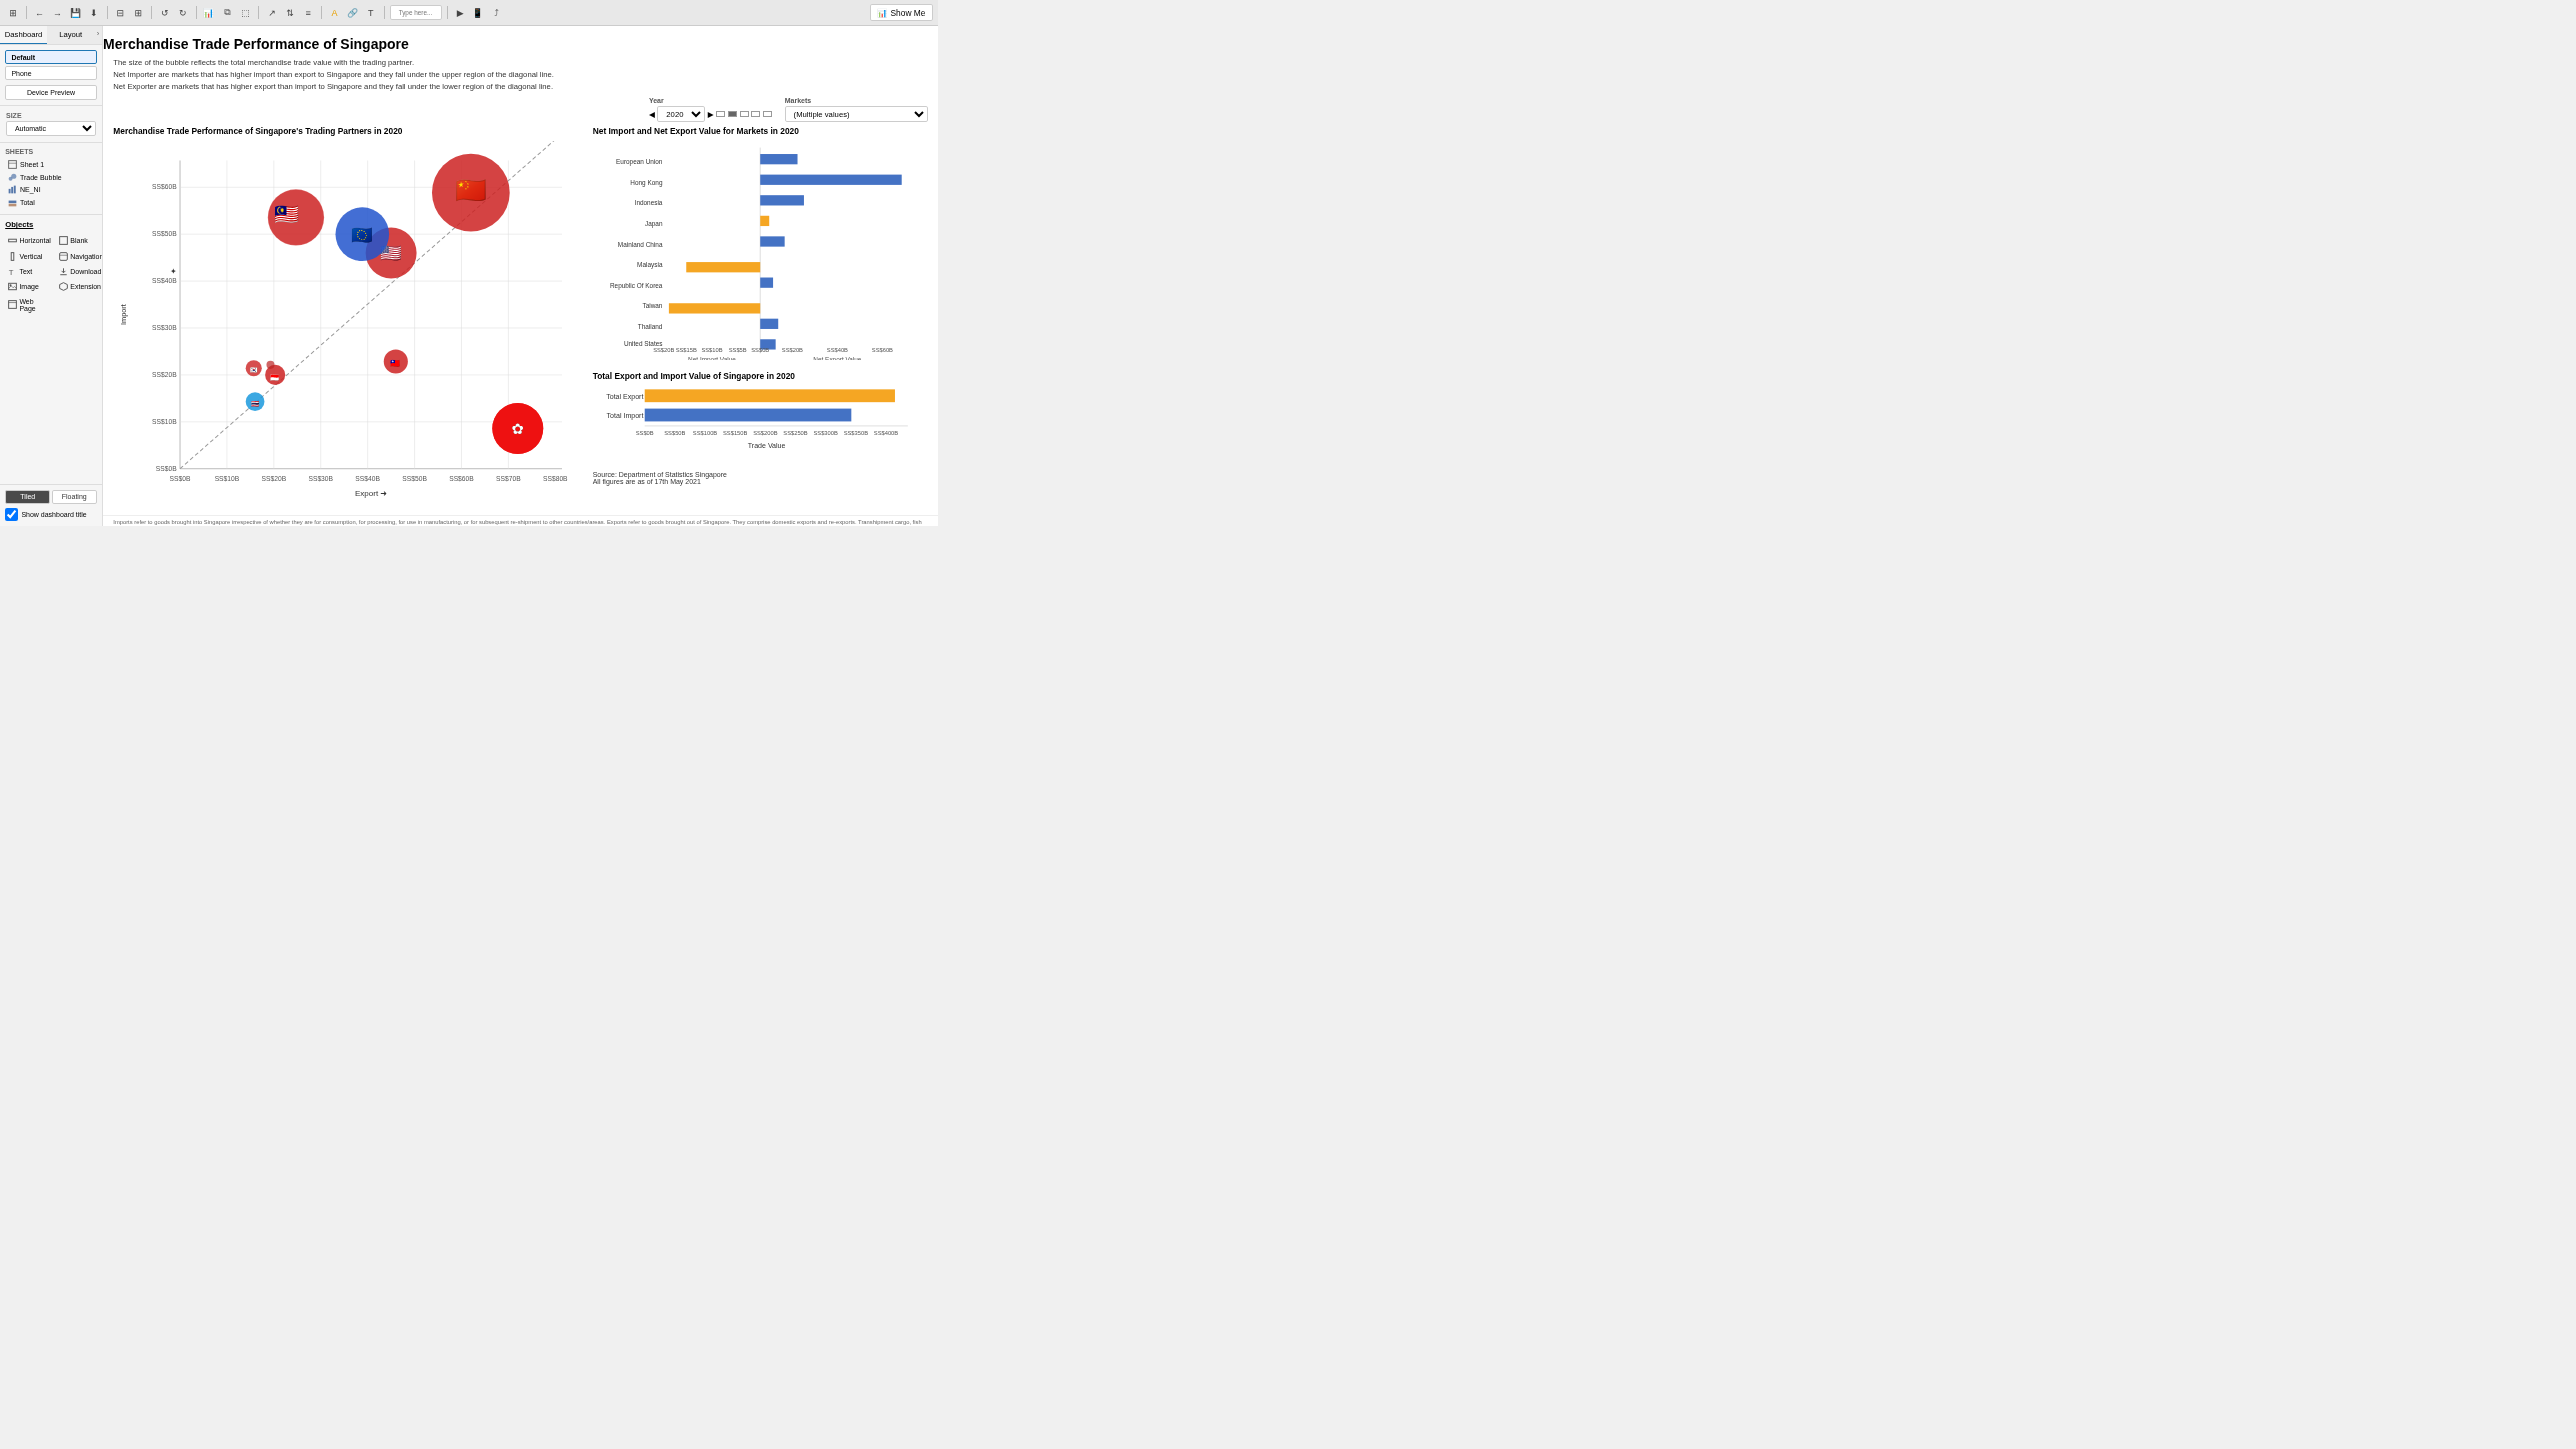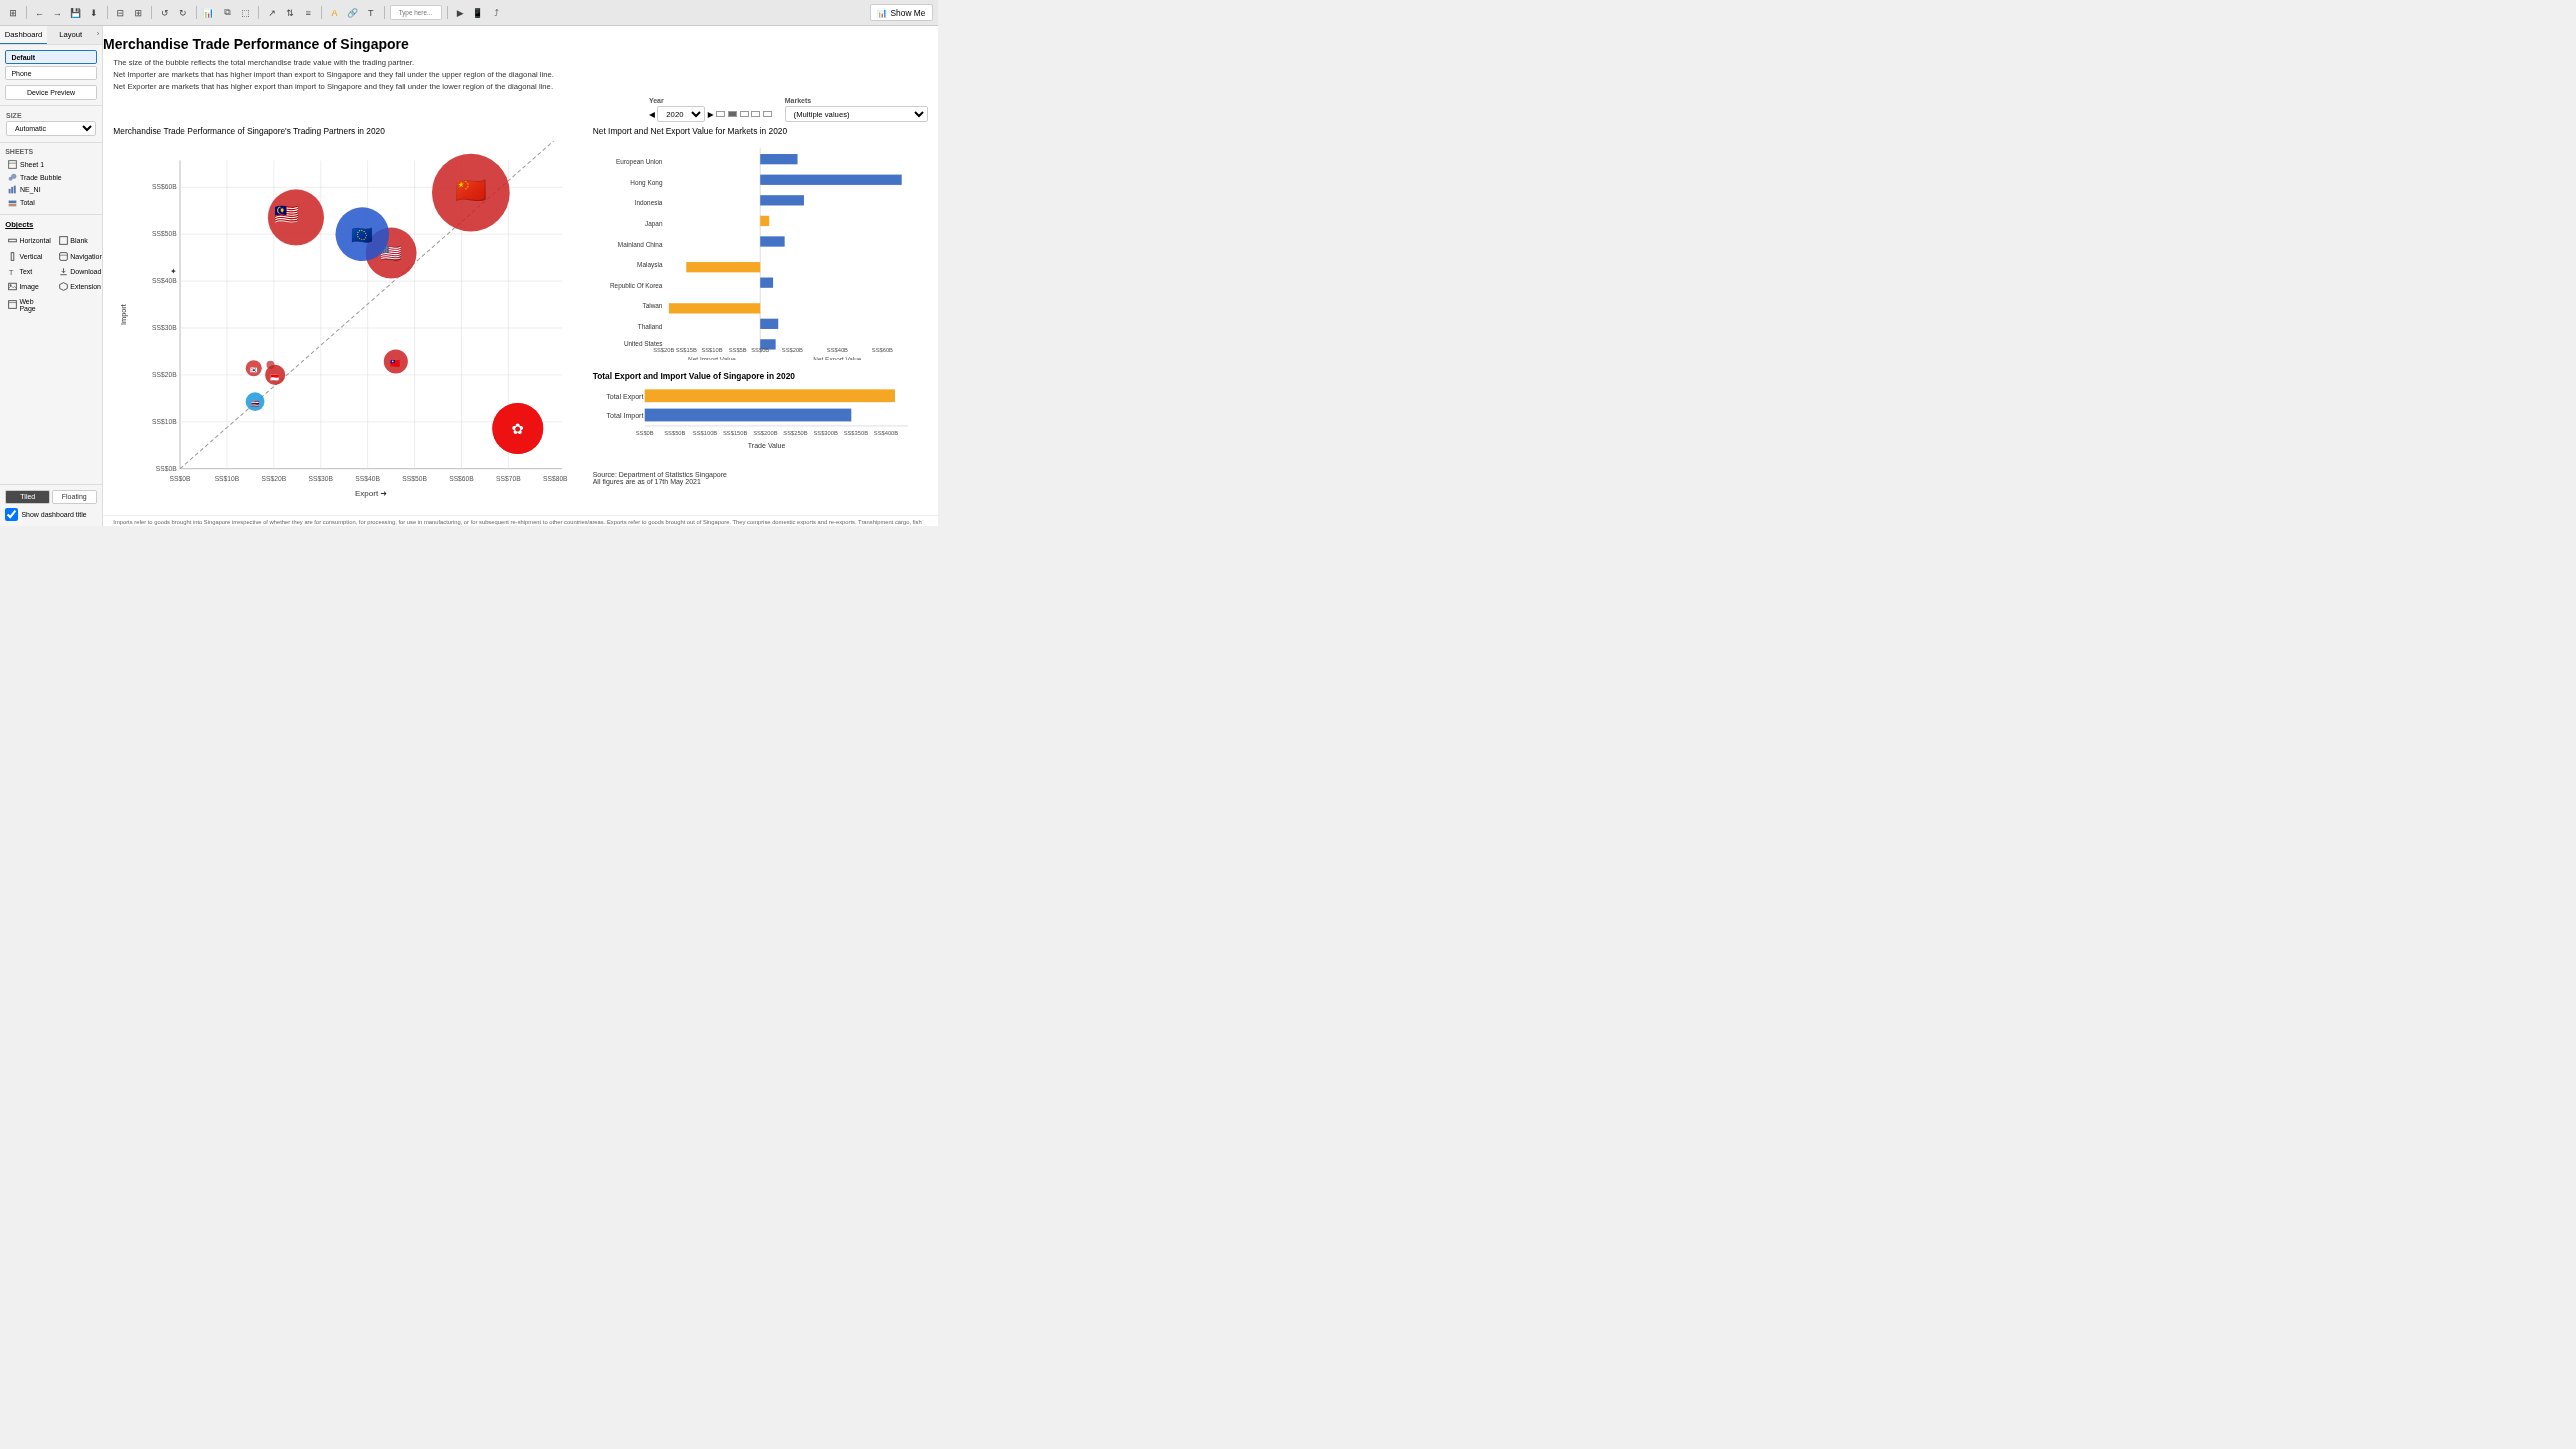--- a/index.html
+++ b/index.html
@@ -138,21 +138,21 @@
     .charts-area {
       display: flex;
       flex: 1;
       padding: 0 10.3px;
       gap: 10.3px;
     }
     
     .left-chart { flex: 1; position: relative; }
     .right-charts { width: 335px; display: flex; flex-direction: column; gap: 9px; }
     
-    .chart-title { font-size: 8.4px; font-weight: normal; margin-bottom: 5.2px; }
+    .chart-title { font-size: 8.4px; font-weight: bold; margin-bottom: 5.2px; }
     
     
     .scatter-container {
       position: relative;
       width: 100%;
       height: 374px;
     }
     
     
     .total-chart { }

